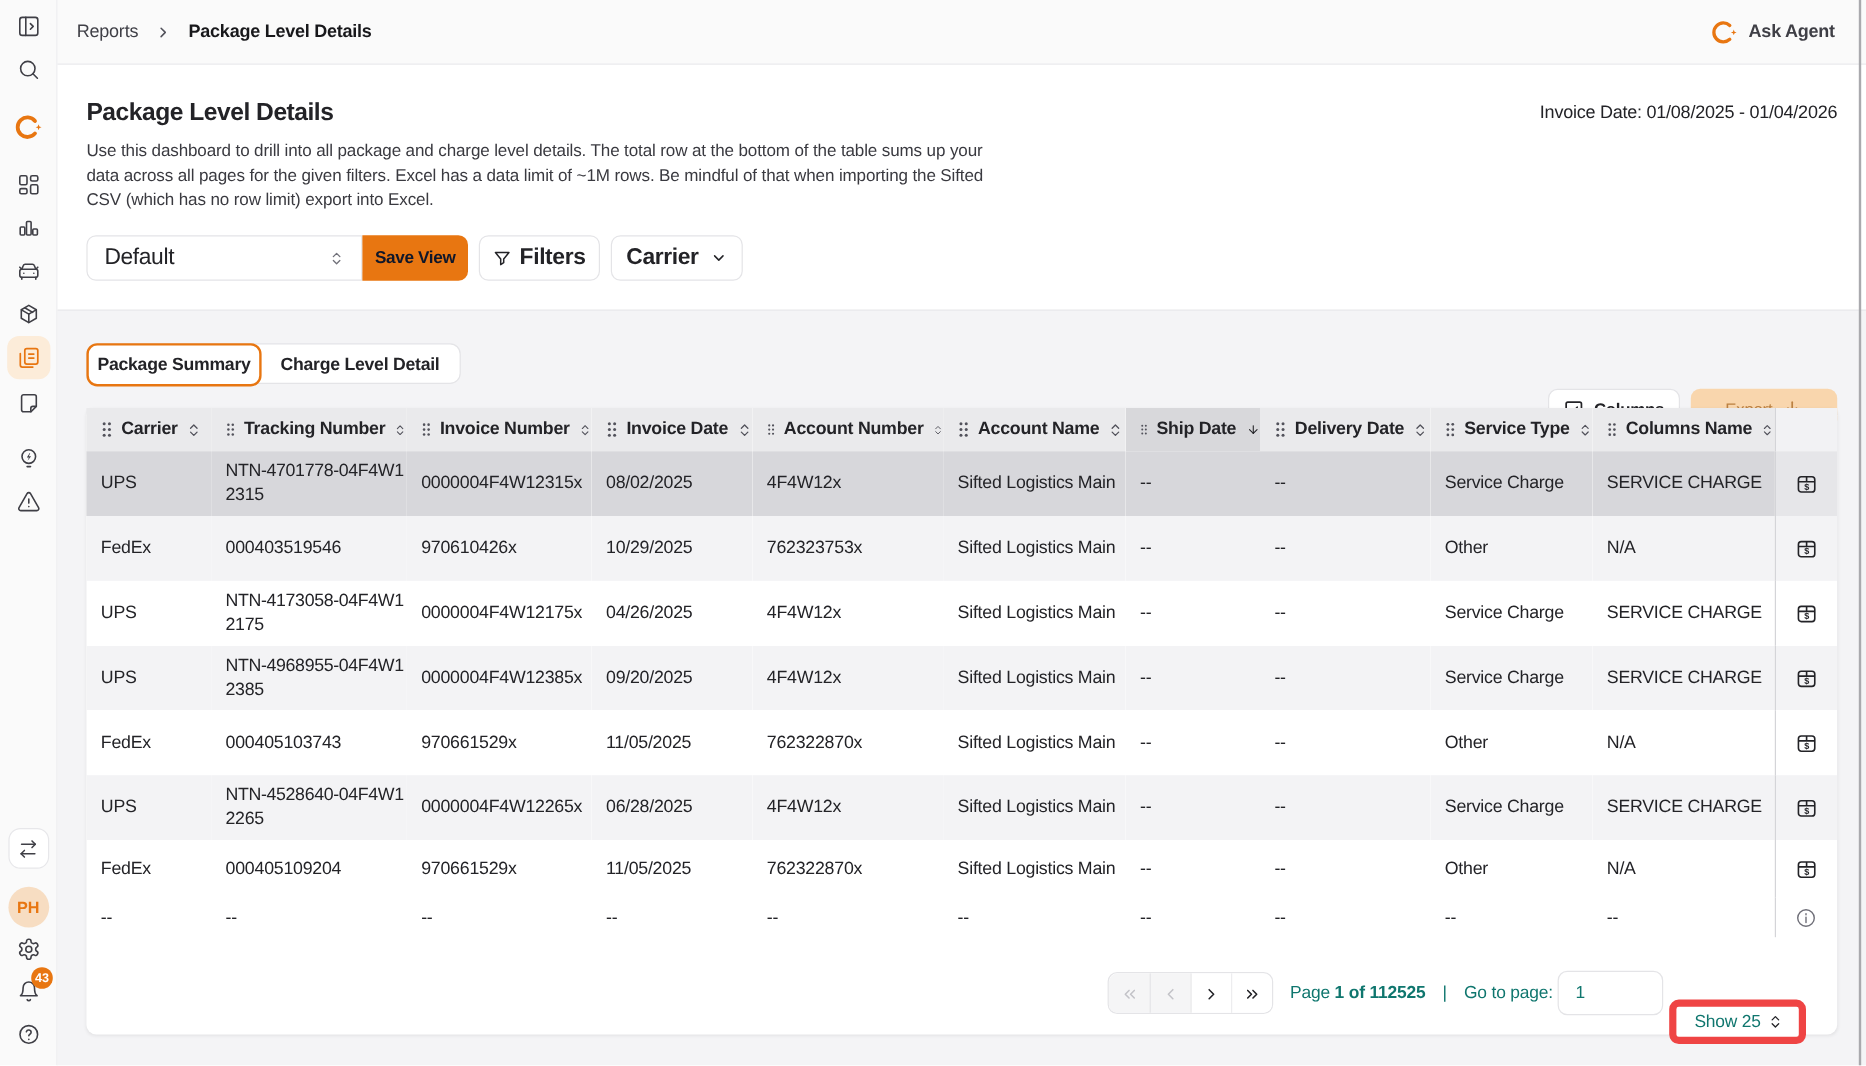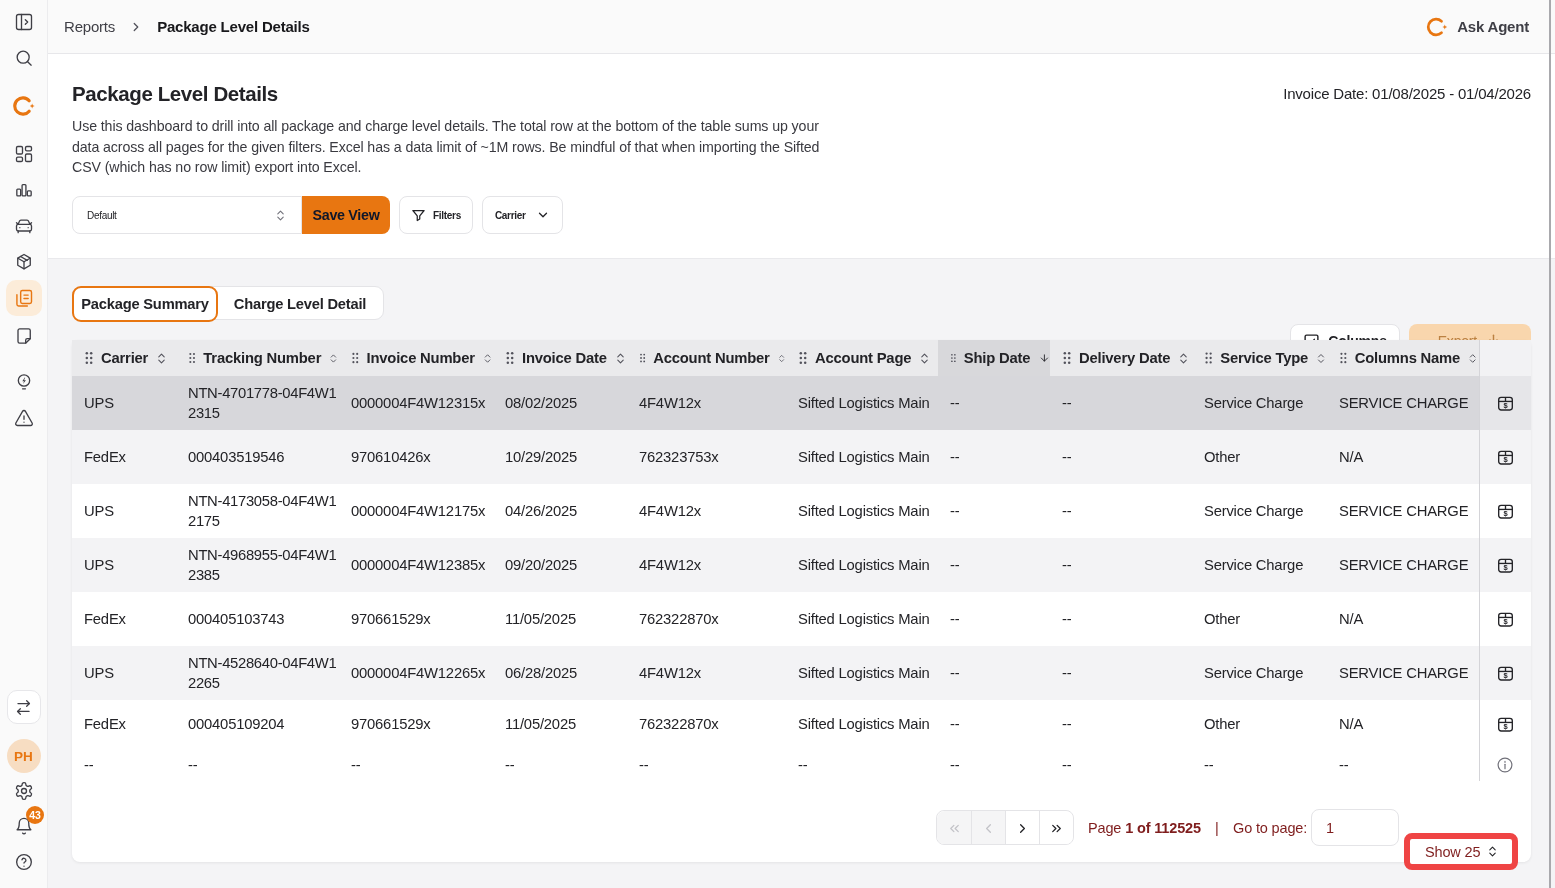--- a/index.html
+++ b/index.html
@@ -18,21 +18,21 @@
 #askagent { position:absolute; right:26px; top:0; height:53px; display:flex; align-items:center; gap:9px; font-size:15px; letter-spacing:-0.2px; font-weight:700; color:#3f3f46; }
 
 
 #whitesec { position:absolute; left:48px; top:54px; width:1507px; height:204px; background:#fff; }
 #pgtitle { position:absolute; left:24px; top:28px; font-size:20.5px; letter-spacing:-0.4px; font-weight:700; color:#232327; }
 #invdate { position:absolute; right:24px; top:31px; font-size:15px; letter-spacing:-0.2px; font-weight:400; color:#232327; }
 #pgdesc { position:absolute; left:24px; top:62px; font-size:14.2px; letter-spacing:-0.1px; line-height:20.5px; color:#3a3a40; }
 
 
 #controls { position:absolute; left:24px; top:142px; height:38px; display:flex; }
-.ctl { height:38px; background:#fff; border:1px solid #e4e4e7; border-radius:8px; display:flex; align-items:center; font-size:10px; letter-spacing:-0.3px; color:#232327; }
+.ctl { height:38px; background:#fff; border:1px solid #e4e4e7; border-radius:8px; display:flex; align-items:center; font-size:19px; letter-spacing:-0.3px; color:#232327; }
 #defsel { width:230px; border-radius:8px 0 0 8px; padding:0 14px; justify-content:space-between; }
 #saveview { width:88px; height:38px; background:#e87611; border-radius:0 8px 8px 0; display:flex; align-items:center; justify-content:center; font-size:14.3px; letter-spacing:-0.3px; font-weight:700; color:#0f172a; }
 .gap9 { width:9px; }
 .ctl b, .ctl span { font-weight:700; }
 
 
 #graysec { position:absolute; left:48px; top:258px; width:1507px; height:630px; background:#f4f4f6; border-top:1px solid #e9e9ec; }
 
 
 #tabs { position:absolute; left:24px; top:27px; display:flex; background:#fff; border:1px solid #e4e4e7; border-radius:9px; height:34px; }
@@ -59,21 +59,21 @@
 td.pr1 { background:#e6e6e9 !important; }
 th.shipth { background:#d8d8db;margin-left:41px; }
 svg.dg circle { fill:#52525b; }
 svg.st { fill:none; stroke:#52525b; stroke-width:2; stroke-linecap:round; stroke-linejoin:round; }
 svg.bx { fill:none; stroke:#232327; stroke-width:1.7; }
 svg.bx text { fill:#232327; stroke:none; font-family:"Liberation Sans",sans-serif; font-size:9.5px; font-weight:700; text-anchor:middle; }
 td.wrap2 { line-height:20px; letter-spacing:-0.3px; }
 td.pin svg { vertical-align:middle; }
 
 
-#pager { position:absolute; left:16px; top:470px; width:1459px; height:36px; font-size:14.5px; letter-spacing:-0.15px; color:#7f1d1d; }
+#pager { position:absolute; left:3px; top:470px; width:1459px; height:36px; font-size:14.5px; letter-spacing:-0.15px; color:#0f766e; }
 #navg { position:absolute; left:848px; top:0; display:flex; height:35px; border:1px solid #e4e4e7; border-radius:8px; overflow:hidden; }
 .pb { width:34px; height:34px; display:flex; align-items:center; justify-content:center; }
 .pb + .pb { border-left:1px solid #e4e4e7; }
 .pb.dis { background:#f5f5f6; }
 .pb.dis svg { stroke:#c3c3c8; }
 .pb.act { background:#fff; }
 .pb.act svg { stroke:#232327; }
 .pb svg { fill:none; stroke-width:2.1; stroke-linecap:round; stroke-linejoin:round; }
 .pt { position:absolute; top:0; height:35px; display:flex; align-items:center; white-space:nowrap; }
 #goin { position:absolute; left:1223px; top:-1px; width:88px; height:37px; background:#fff; border:1px solid #e4e4e7; border-radius:8px; display:flex; align-items:center; padding-left:14px; }
@@ -365,21 +365,21 @@
         <th>
               <div class="hwrap">
                 <svg class="dg" width="10" height="14" viewBox="0 0 10 14">
                   <circle cx="2.8" cy="2.2" r="1.25"></circle>
                   <circle cx="7.2" cy="2.2" r="1.25"></circle>
                   <circle cx="2.8" cy="7" r="1.25"></circle>
                   <circle cx="7.2" cy="7" r="1.25"></circle>
                   <circle cx="2.8" cy="11.8" r="1.25"></circle>
                   <circle cx="7.2" cy="11.8" r="1.25"></circle>
                 </svg>
-                <span>Account Page</span>
+                <span>Account Name</span>
                 <svg class="st" width="13" height="13" viewBox="0 0 24 24">
                   <path d="m7 15 5 5 5-5"></path>
                   <path d="m7 9 5-5 5 5"></path>
                 </svg>
               </div>
             </th>
         <th class="shipth">
               <div class="hwrap">
                 <svg class="dg" width="10" height="14" viewBox="0 0 10 14">
                   <circle cx="2.8" cy="2.2" r="1.25"></circle>

